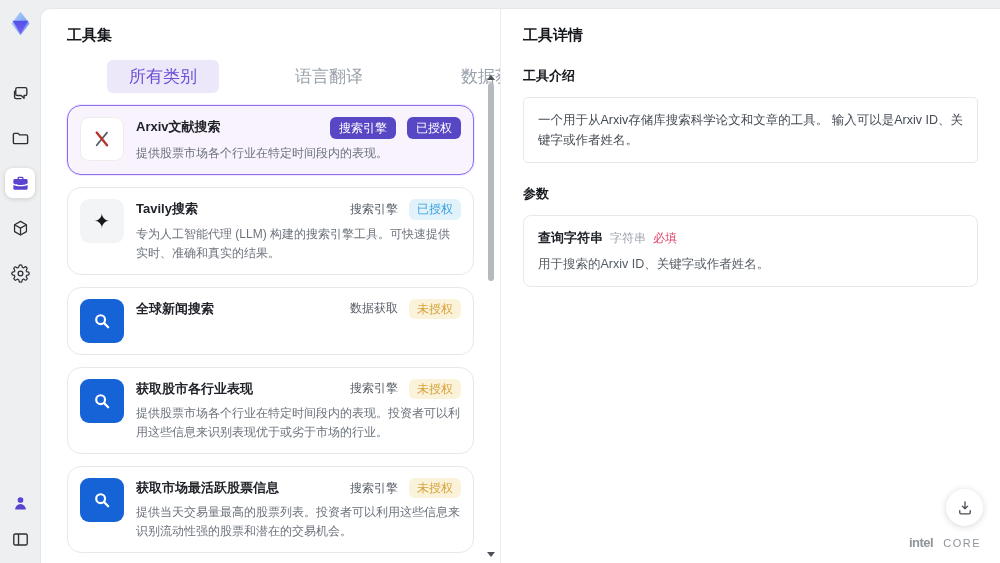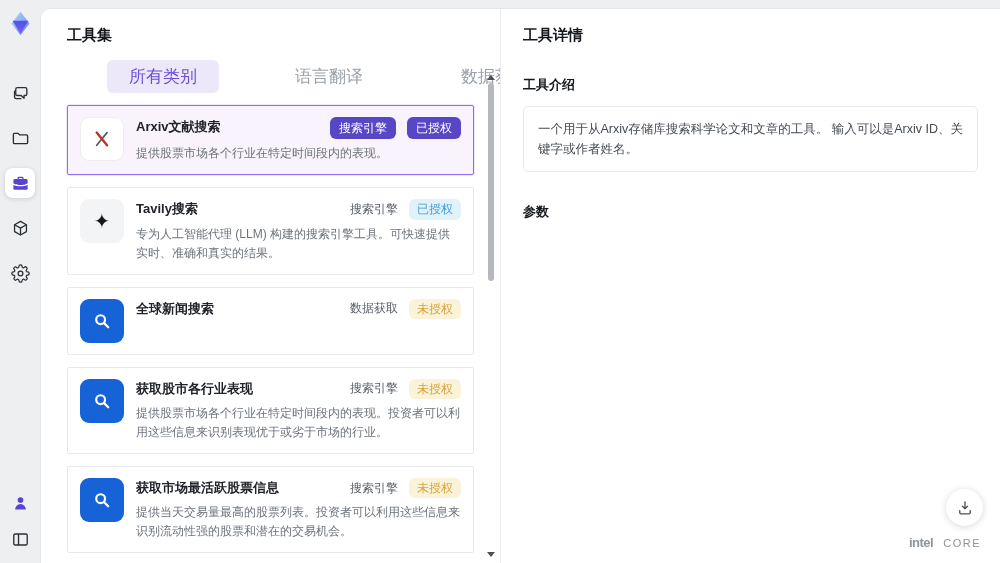--- a/index.html
+++ b/index.html
@@ -24,21 +24,21 @@
   .divider { width:1px; background:#ececef; }
   .right-panel { flex:1; padding:17px 22px; }
 
   .panel-title { font-size:15px; font-weight:bold; color:#15181d; }
 
   .tabs { display:flex; align-items:center; gap:14px; margin-top:15px; }
   .tab { font-size:17px; color:#9aa1aa; padding:5px 22px; border-radius:6px; cursor:pointer; white-space:nowrap;margin-left:40px; }
   .tab.active { background:#ece7f9; color:#6c4fd6; }
 
   .cards { margin-top:12px; display:flex; flex-direction:column; gap:12px; }
-  .card { display:flex; gap:12px; padding:11px 12px; border:1px solid #e7e8eb; border-radius:2px; background:#fff; cursor:pointer;justify-content:space-between; }
+  .card { display:flex; gap:12px; padding:11px 12px; border:1px solid #e7e8eb; border-radius:14px; background:#fff; cursor:pointer;justify-content:space-between; }
   .card.selected { border:1px solid #8f6cf0; background:#f8f3fd; box-shadow:0 0 0 1px rgba(143,108,240,.15); }
 
   .card-icon { width:44px; height:44px; border-radius:9px; flex-shrink:0; display:flex; align-items:center; justify-content:center; }
   .icon-white { background:#ffffff; border:1px solid #f1ecec; }
   .icon-gray { background:#f3f4f6; }
   .icon-blue { background:#1563d6; }
   .sparkle-glyph { font-size:20px; color:#17181a; line-height:1; }
 
   .card-main { flex:1; min-width:0; }
   .card-head { display:flex; align-items:flex-start; }
@@ -51,21 +51,21 @@
   .badge.yellow { background:#fbf3d9; color:#d7a23c; }
   .card-desc { margin-top:5px; font-size:12px; color:#6d737c; line-height:1.58; }
 
   
   .scrollbar { position:absolute; right:3px; top:66px; bottom:6px; width:12px; display:flex; flex-direction:column; align-items:center; cursor:pointer; }
   .sb-arrow-up { width:0; height:0; border-left:4px solid transparent; border-right:4px solid transparent; border-bottom:5px solid #4c5056; }
   .sb-arrow-down { width:0; height:0; border-left:4px solid transparent; border-right:4px solid transparent; border-top:5px solid #4c5056; margin-top:auto; }
   .sb-thumb { width:6px; height:198px; background:#b5b8be; border-radius:3px; margin-top:3px; }
 
   
-  .section-head { font-size:13px; font-weight:bold; color:#15181d; margin-top:31px; margin-bottom:12px; }
+  .section-head { font-size:13px; font-weight:bold; color:#15181d; margin-top:22px; margin-bottom:12px; }
   .info-box { border:1px solid #e7e8eb; border-radius:5px; padding:12px 14px; font-size:12.5px; color:#454b53; line-height:1.6; background:#fff; }
   .param-box { border:1px solid #e7e8eb; border-radius:8px; padding:13px 14px; background:#fff; }
   .param-head { display:flex; align-items:baseline; }
   .param-name { font-size:13px; font-weight:bold; color:#202329; }
   .param-type { font-size:12px; color:#9aa1aa; margin-left:7px; }
   .param-required { font-size:12px; color:#e0446a; margin-left:7px; }
   .param-desc { margin-top:9px; font-size:12.5px; color:#565c64; }
 
   
   .fab { position:absolute; right:17px; bottom:37px; width:37px; height:37px; border-radius:50%; background:#fff; box-shadow:0 1px 7px rgba(0,0,0,.16); display:flex; align-items:center; justify-content:center; cursor:pointer; z-index:6; }
@@ -275,20 +275,28 @@
 
     <div class="divider"></div>
 
     <section class="right-panel">
       <h1 class="panel-title">工具详情</h1>
 
       <h2 class="section-head">工具介绍</h2>
       <div class="info-box">一个用于从Arxiv存储库搜索科学论文和文章的工具。 输入可以是Arxiv ID、关键字或作者姓名。</div>
 
       <h2 class="section-head">参数</h2>
+      <div class="param-box">
+        <div class="param-head">
+          <span class="param-name">查询字符串</span>
+          <span class="param-type">字符串</span>
+          <span class="param-required">必填</span>
+        </div>
+        <div class="param-desc">用于搜索的Arxiv ID、关键字或作者姓名。</div>
+      </div>
     </section>
   </div>
 
   <div class="fab">
     <span>
       <svg width="18" height="18" viewBox="0 0 24 24" fill="none" stroke="#4a4f55" stroke-width="1.8" stroke-linecap="round" stroke-linejoin="round">
         <path d="M12 4v9m0 0l-3.5-3.5M12 13l3.5-3.5"></path>
         <path d="M5 15.5V18a1.8 1.8 0 0 0 1.8 1.8h10.4A1.8 1.8 0 0 0 19 18v-2.5"></path>
       </svg>
     </span>

